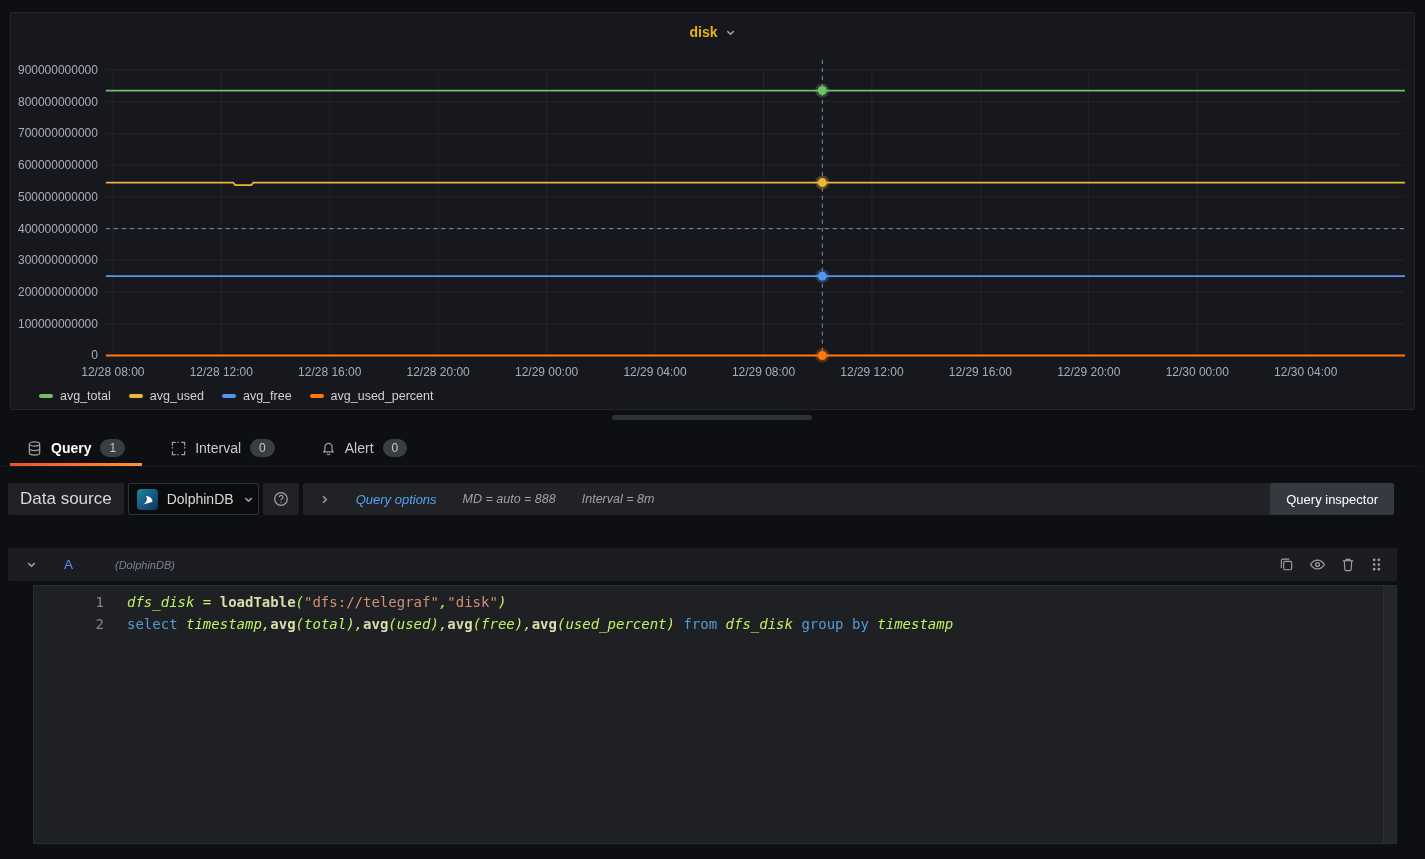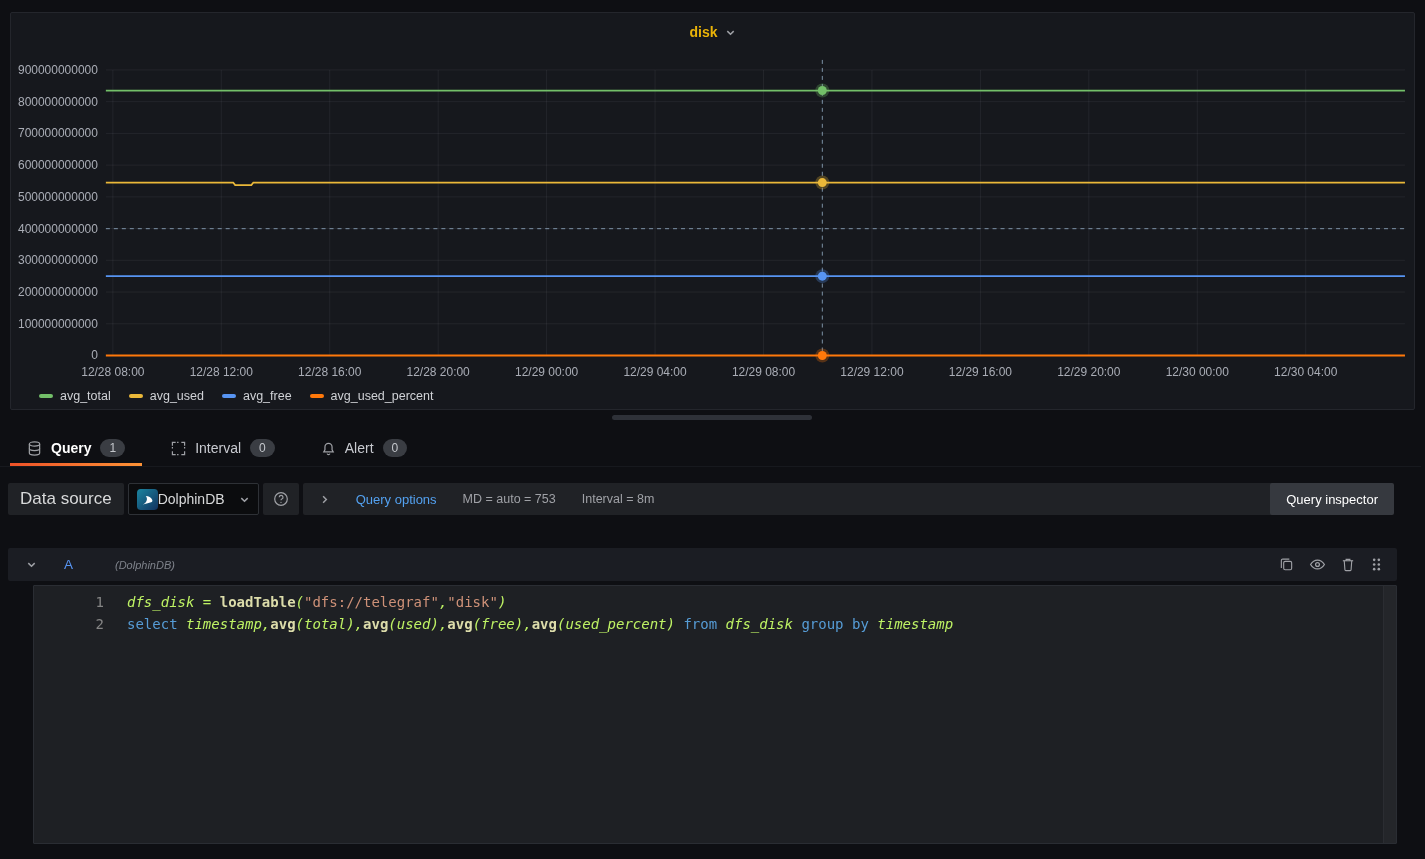--- a/index.html
+++ b/index.html
@@ -38,27 +38,27 @@
   .tab.active::after { content:""; position:absolute; left:0; right:0; bottom:0; height:3px;
                        background:linear-gradient(90deg,#ee5228,#fd9336); }
   .badge { background:#3a3d43; color:#c4c7cc; font-size:12px; font-weight:400;
            border-radius:10px; padding:2px 9px; line-height:14px; }
 
   
   .ds-row { position:absolute; top:483px; left:8px; height:32px; display:flex; gap:4px; }
   .ds-label { background:#202226; display:flex; align-items:center; padding:0 12px;
               font-size:17px; font-weight:500; color:#d8d9da; border-radius:2px; }
   .ds-picker { width:131px; background:#0b0c0e; border:1px solid #2e3136; border-radius:2px;
-               display:flex; align-items:center; padding:0 8px; cursor:pointer; }
+               display:flex; align-items:center; gap:9px; padding:0 8px; cursor:pointer; }
   .ds-picker-name { font-size:14px; color:#d8d9da; flex:1; }
   .ds-picker .chev { color:#9fa1a6; display:flex; }
   .ds-help { width:36px; background:#202226; border:none; border-radius:2px; color:#9fa1a6;
              display:flex; align-items:center; justify-content:center; cursor:pointer; }
   .ds-options { width:987px; background:#202226; border-radius:2px; display:flex;
-                align-items:center; gap:26px; padding:0 16px; }
+                align-items:center; gap:26px; padding:0 16px;font-style:italic; }
   .ds-options .chev { color:#9fa1a6; display:flex; }
   .qopts-link { font-size:13px; font-weight:500; color:#53a1f0; cursor:pointer; }
   .qopts-meta { font-size:12.5px; color:#9fa1a6; }
   .inspector-btn { position:absolute; top:483px; right:31px; height:32px; padding:0 16px;
                    background:#36393f; border:none; border-radius:2px; color:#fff;
                    font-size:13px; font-weight:500; font-family:inherit; cursor:pointer; }
 
   
   .query-header { position:absolute; top:548px; left:8px; width:1389px; height:33px;
                   background:#1b1d23; border-radius:2px; display:flex; align-items:center; }
@@ -245,21 +245,21 @@
         </svg>
     </span>
   </button>
   <div class="ds-options">
     <span class="chev">
       <svg width="11" height="11" viewBox="0 0 12 12" fill="none" stroke="currentColor" stroke-width="1.6">
           <path d="M4.5 2.5L8 6l-3.5 3.5"></path>
         </svg>
     </span>
     <span class="qopts-link">Query options</span>
-    <span class="qopts-meta">MD = auto = 753</span>
+    <span class="qopts-meta">MD = auto = 888</span>
     <span class="qopts-meta">Interval = 8m</span>
   </div>
 </div>
 <button class="inspector-btn">Query inspector</button>
 
 <div class="query-header">
   <span class="qh-collapse">
     <svg width="11" height="11" viewBox="0 0 12 12" fill="none" stroke="currentColor" stroke-width="1.6">
         <path d="M2.5 4.5L6 8l3.5-3.5"></path>
       </svg>

